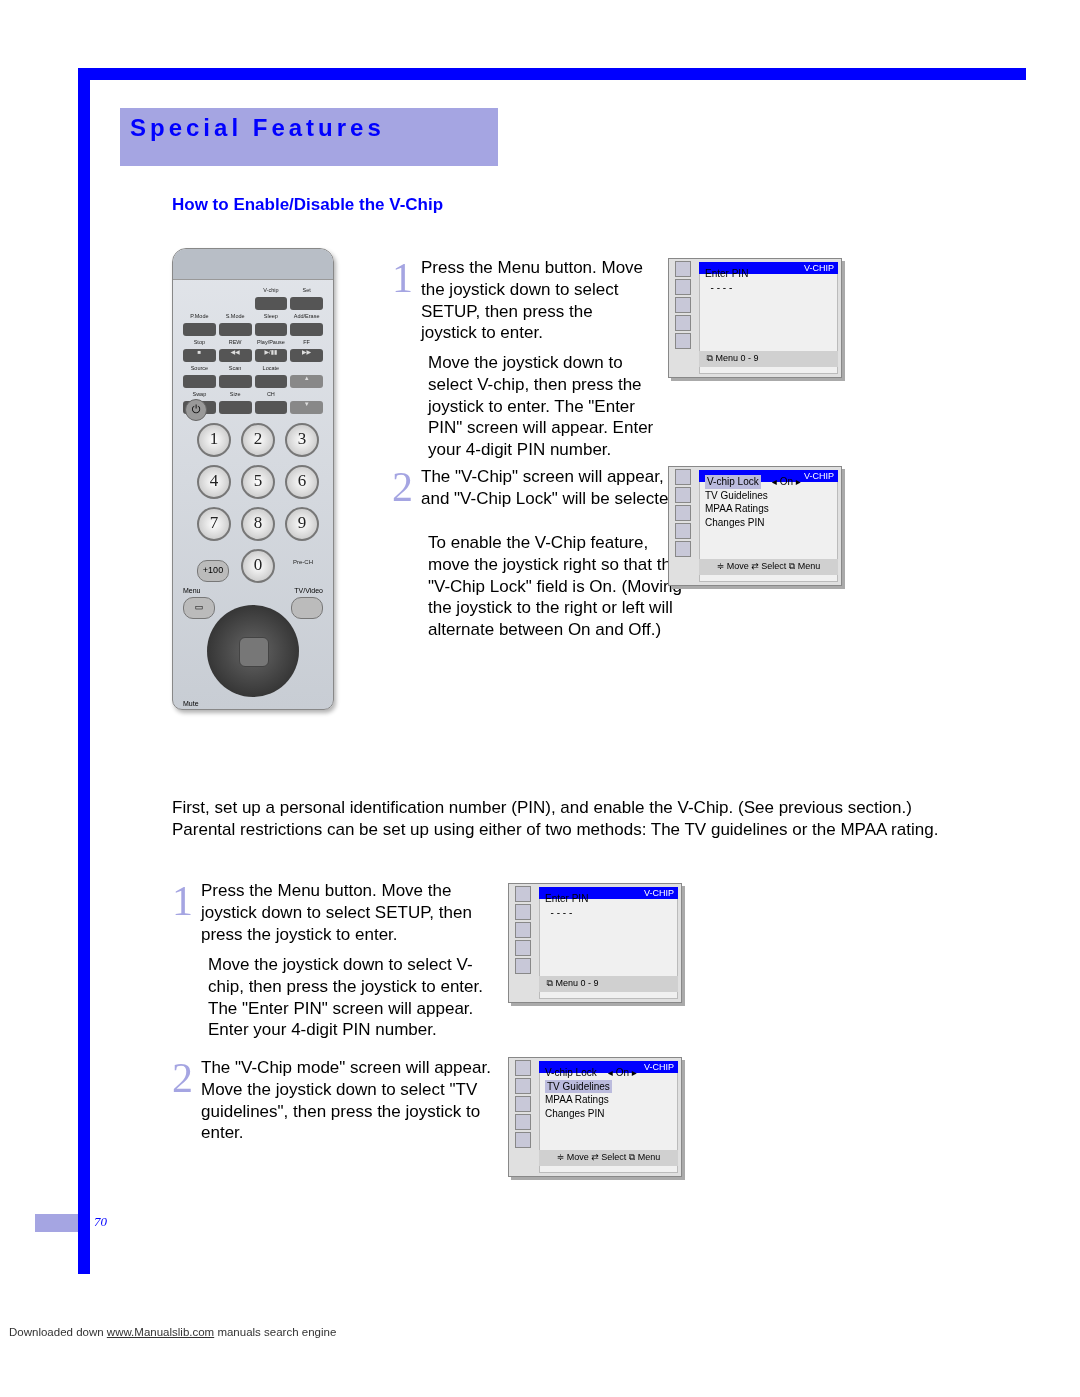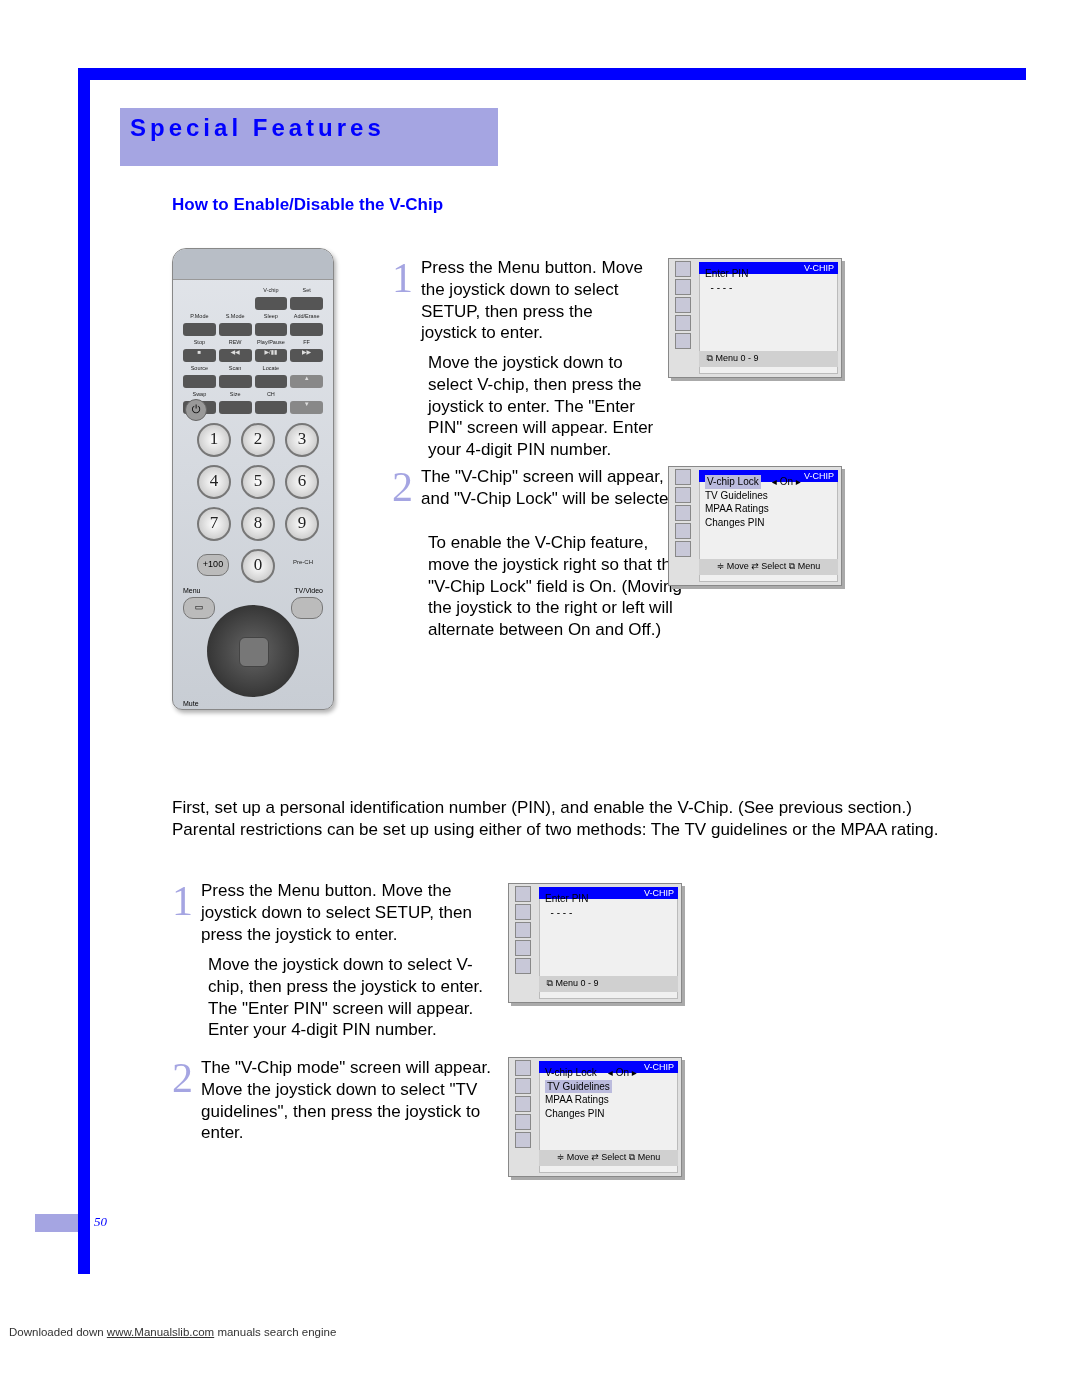--- a/index.html
+++ b/index.html
@@ -110,21 +110,21 @@
       <div class="numpad">
         <div class="numbtn">1</div>
         <div class="numbtn">2</div>
         <div class="numbtn">3</div>
         <div class="numbtn">4</div>
         <div class="numbtn">5</div>
         <div class="numbtn">6</div>
         <div class="numbtn">7</div>
         <div class="numbtn">8</div>
         <div class="numbtn">9</div>
-        <div class="numoval" style="margin-top:5px;">+100</div>
+        <div class="numoval" style="margin-top:11px;">+100</div>
         <div class="numbtn">0</div>
         <div class="rlbl" style="margin-top:10px;font-size:6px;">Pre-CH</div>
       </div>
       <div style="position:absolute; top:338px; left:10px; font-size:7px;">Menu</div>
       <div style="position:absolute; top:338px; right:10px; font-size:7px;">TV/Video</div>
       <div style="position:absolute; top:348px; left:10px;" class="numoval">▭</div>
       <div style="position:absolute; top:348px; right:10px;" class="numoval"></div>
       <div class="dpad">
           <div class="dpad-center"></div>
         </div>
@@ -210,18 +210,18 @@
     <div class="osd-body">
       <span>V-chip Lock</span> &nbsp;&nbsp; <span>◂   On   ▸</span><br>
       <span class="sel"><span>TV Guidelines</span></span><br>
       <span>MPAA Ratings</span><br>
       <span>Changes PIN</span>
     </div>
     <div class="osd-footer" style="text-align:center;">≑ Move   ⇄ Select   ⧉ Menu</div>
   </div>
 
   <div class="pagenum-tab"></div>
-  <div class="pagenum">50</div>
+  <div class="pagenum">70</div>
 
   <div class="dlfrom">
     <span>Downloaded down </span><a href="#">www.Manualslib.com</a><span> manuals search engine</span>
   </div>
 </div>
 
 </body></html>

